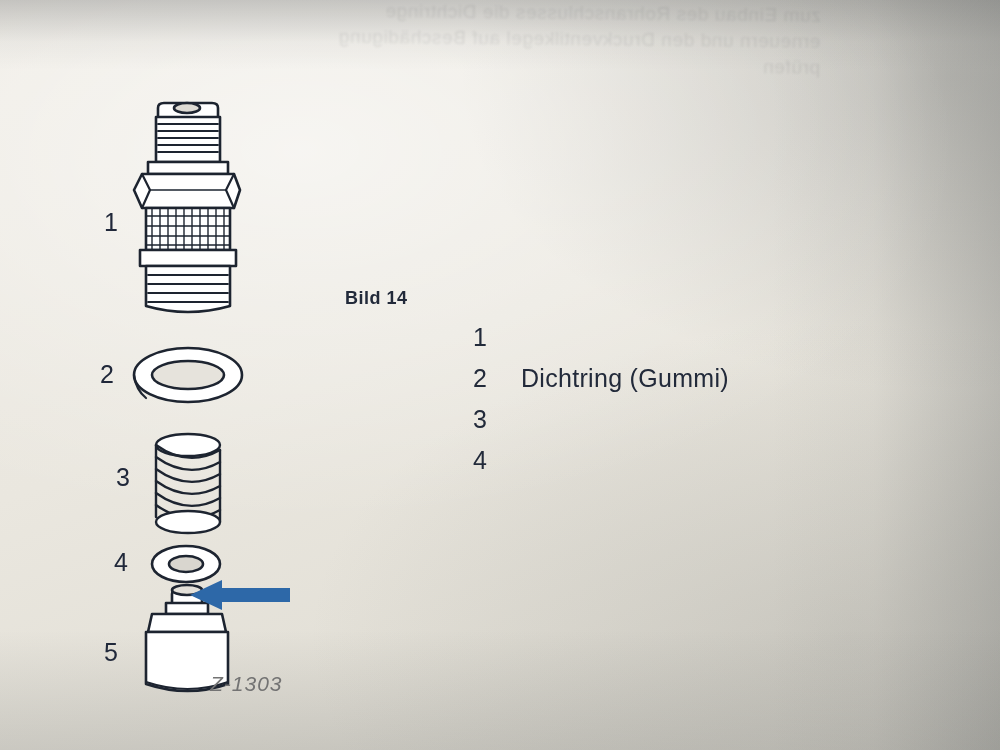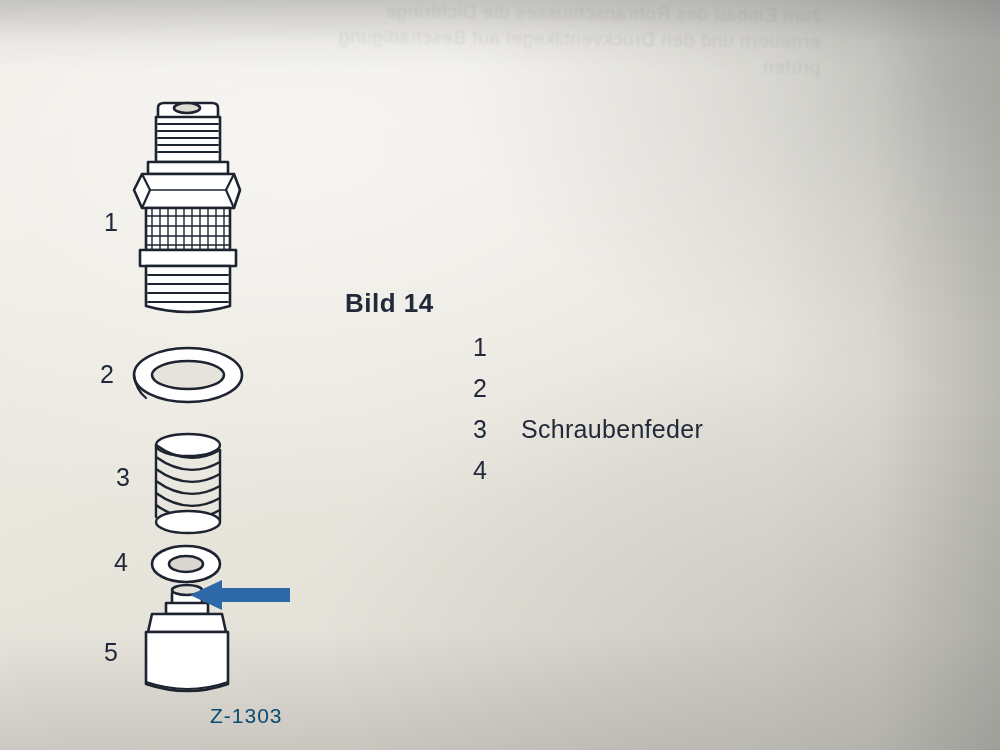--- a/index.html
+++ b/index.html
@@ -59,21 +59,21 @@
   #caption {
     position: absolute;
     left: 345px;
     top: 288px;
     color: #222a3a;
   }
   #caption .title-row {
     display: flex;
     align-items: baseline;
     font-weight: bold;
-    font-size: 26px;
+    font-size: 18px;
     letter-spacing: 0.5px;
     margin-bottom: 14px;
   }
   #caption .title-row .fig-no {
     width: 128px;
   }
   #caption .item {
     display: flex;
     align-items: baseline;
     font-size: 25px;
@@ -88,25 +88,26 @@
   
   .part-num {
     position: absolute;
     font-size: 25px;
     color: #20283a;
     font-family: "Liberation Sans", sans-serif;
   }
   #code-label {
     position: absolute;
     left: 210px;
-    top: 704px;
+    top: 672px;
     font-size: 21px;
-    color: #0c4a6e;
+    color: #737373;
     letter-spacing: 1px;
     font-family: "Liberation Sans", sans-serif;
+    font-style: italic;
   }
   
   #arrow {
     position: absolute;
     left: 188px;
     top: 580px;
     width: 102px;
     height: 30px;
   }
   svg { display: block; }
@@ -218,22 +219,22 @@
 
   <div id="caption">
     <div class="title-row">
       <span class="fig-no">Bild 14</span>
     </div>
     <div class="item">
       <span class="num">1</span>
     </div>
     <div class="item">
       <span class="num">2</span>
+      <span>Dichtring (Gummi)</span>
     </div>
     <div class="item">
       <span class="num">3</span>
-      <span>Schraubenfeder</span>
     </div>
     <div class="item">
       <span class="num">4</span>
     </div>
   </div>
 </div>
 
 </body></html>

